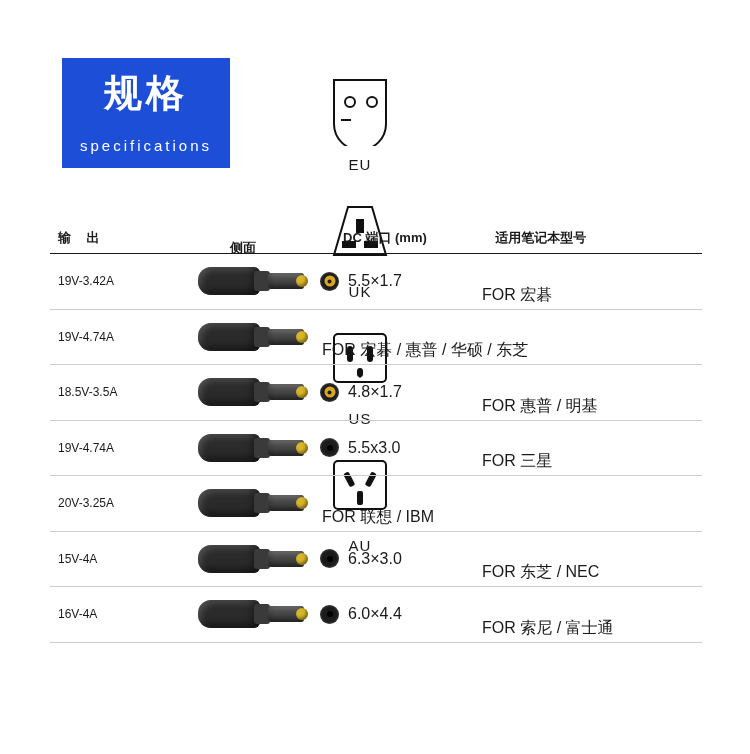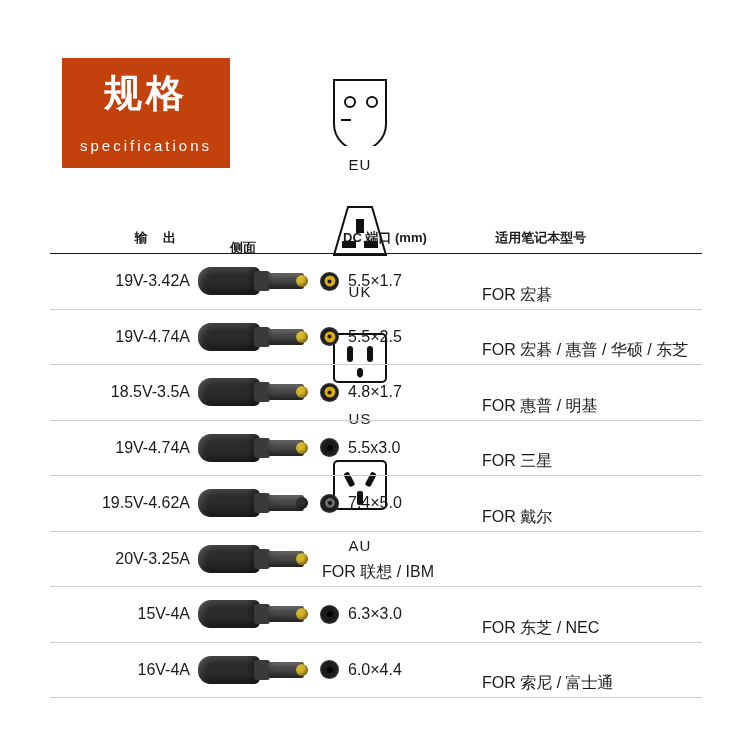--- a/index.html
+++ b/index.html
@@ -23,21 +23,21 @@
     left: 0;
     width: 750px;
     height: 120px;
   }
   .spec-badge {
     position: absolute;
     left: 62px;
     top: 0;
     width: 168px;
     height: 110px;
-    background: #c2410c;
+    background: #1d4ed8;
     color: #ffffff;
     display: flex;
     flex-direction: column;
     align-items: center;
     justify-content: center;
   }
   .spec-cn {
     font-size: 38px;
     letter-spacing: 4px;
     line-height: 1.15;
@@ -90,31 +90,31 @@
     border-bottom: 1px solid #cccccc;
     box-sizing: border-box;
   }
   .row.head {
     height: 32px;
     border-bottom: 1px solid #1a1a1a;
   }
   .row.body {
     height: 55.5px;
   }
-  .c-out   { width: 140px; padding-left: 8px; box-sizing: border-box; text-align: right; }
+  .c-out   { width: 140px; padding-left: 8px; box-sizing: border-box; }
   .c-side  { width: 130px; display: flex; align-items: center; justify-content: center; }
   .c-dc    { width: 160px; display: flex; align-items: center; gap: 9px; }
   .c-model { width: 222px; padding-left: 2px; box-sizing: border-box; }
 
   .row.head .c-out   { font-size: 13px; font-weight: bold; letter-spacing: 6px; }
   .row.head .c-side  { font-size: 13px; font-weight: bold; justify-content: flex-start; padding-left: 48px; box-sizing: border-box; margin-top: 21px; }
   .row.head .c-dc    { font-size: 13px; font-weight: bold; padding-left: 36px; }
   .row.head .c-model { font-size: 13px; font-weight: bold; }
 
-  .row.body .c-out   { font-size: 16px; }
+  .row.body .c-out   { font-size: 12px; }
   .row.body .c-dc    { font-size: 16px; }
   .row.body .c-model { font-size: 16px; margin-top: 28px; }
 
   
   .conn {
     position: relative;
     width: 118px;
     height: 46px;
   }
   .conn .body {
@@ -302,26 +302,20 @@
   <div class="row body">
     <div class="c-out">19V-4.74A</div>
     <div class="c-side">
       <div class="conn">
         <div class="body"></div>
           <div class="neck"></div>
           <div class="barrel"></div>
           <div class="tip gold"></div>
       </div>
     </div>
-    <div class="c-dc">
-      <span class="dc-icon gold">
-          <span class="inner"></span>
-        </span>
-      <span>5.5×2.5</span>
-    </div>
     <div class="c-model">FOR 宏碁 / 惠普 / 华硕 / 东芝</div>
   </div>
 
   <div class="row body">
     <div class="c-out">18.5V-3.5A</div>
     <div class="c-side">
       <div class="conn">
         <div class="body"></div>
           <div class="neck"></div>
           <div class="barrel"></div>
@@ -349,38 +343,20 @@
     </div>
     <div class="c-dc">
       <span class="dc-icon black">
           <span class="inner"></span>
         </span>
       <span>5.5x3.0</span>
     </div>
     <div class="c-model">FOR 三星</div>
   </div>
 
-  <div class="row body">
-    <div class="c-out">19.5V-4.62A</div>
-    <div class="c-side">
-      <div class="conn">
-        <div class="body"></div>
-          <div class="neck"></div>
-          <div class="barrel"></div>
-          <div class="tip dark"></div>
-      </div>
-    </div>
-    <div class="c-dc">
-      <span class="dc-icon ring">
-          <span class="inner"></span>
-        </span>
-      <span>7.4×5.0</span>
-    </div>
-    <div class="c-model">FOR 戴尔</div>
-  </div>
 
   <div class="row body">
     <div class="c-out">20V-3.25A</div>
     <div class="c-side">
       <div class="conn">
         <div class="body"></div>
           <div class="neck"></div>
           <div class="barrel"></div>
           <div class="tip gold"></div>
       </div>

